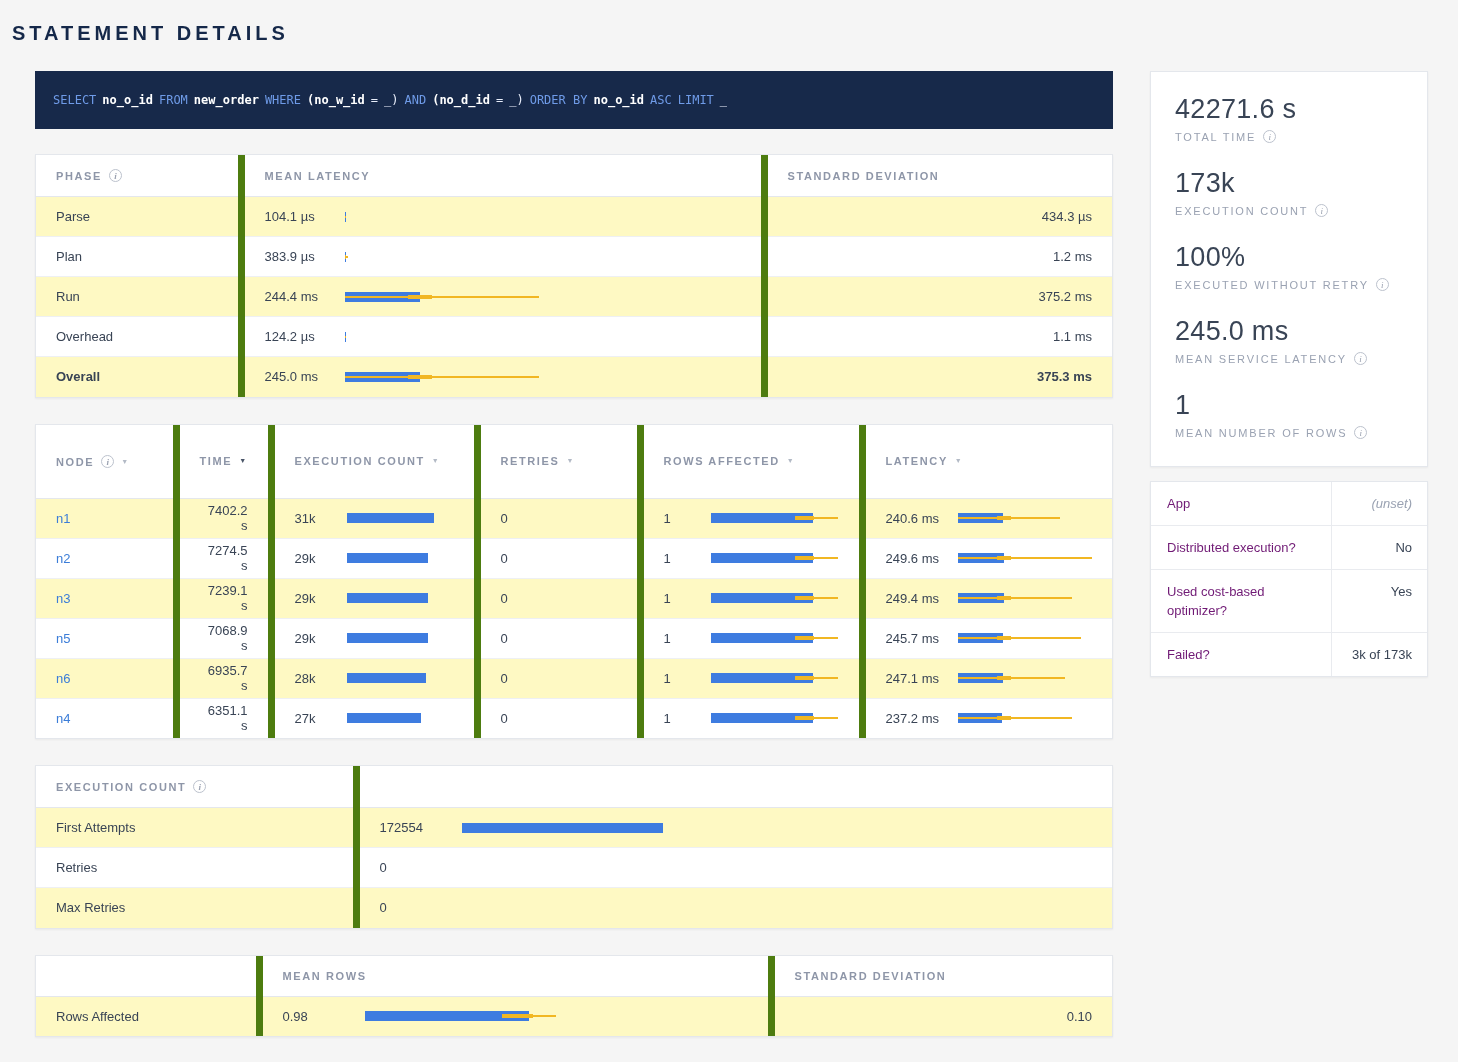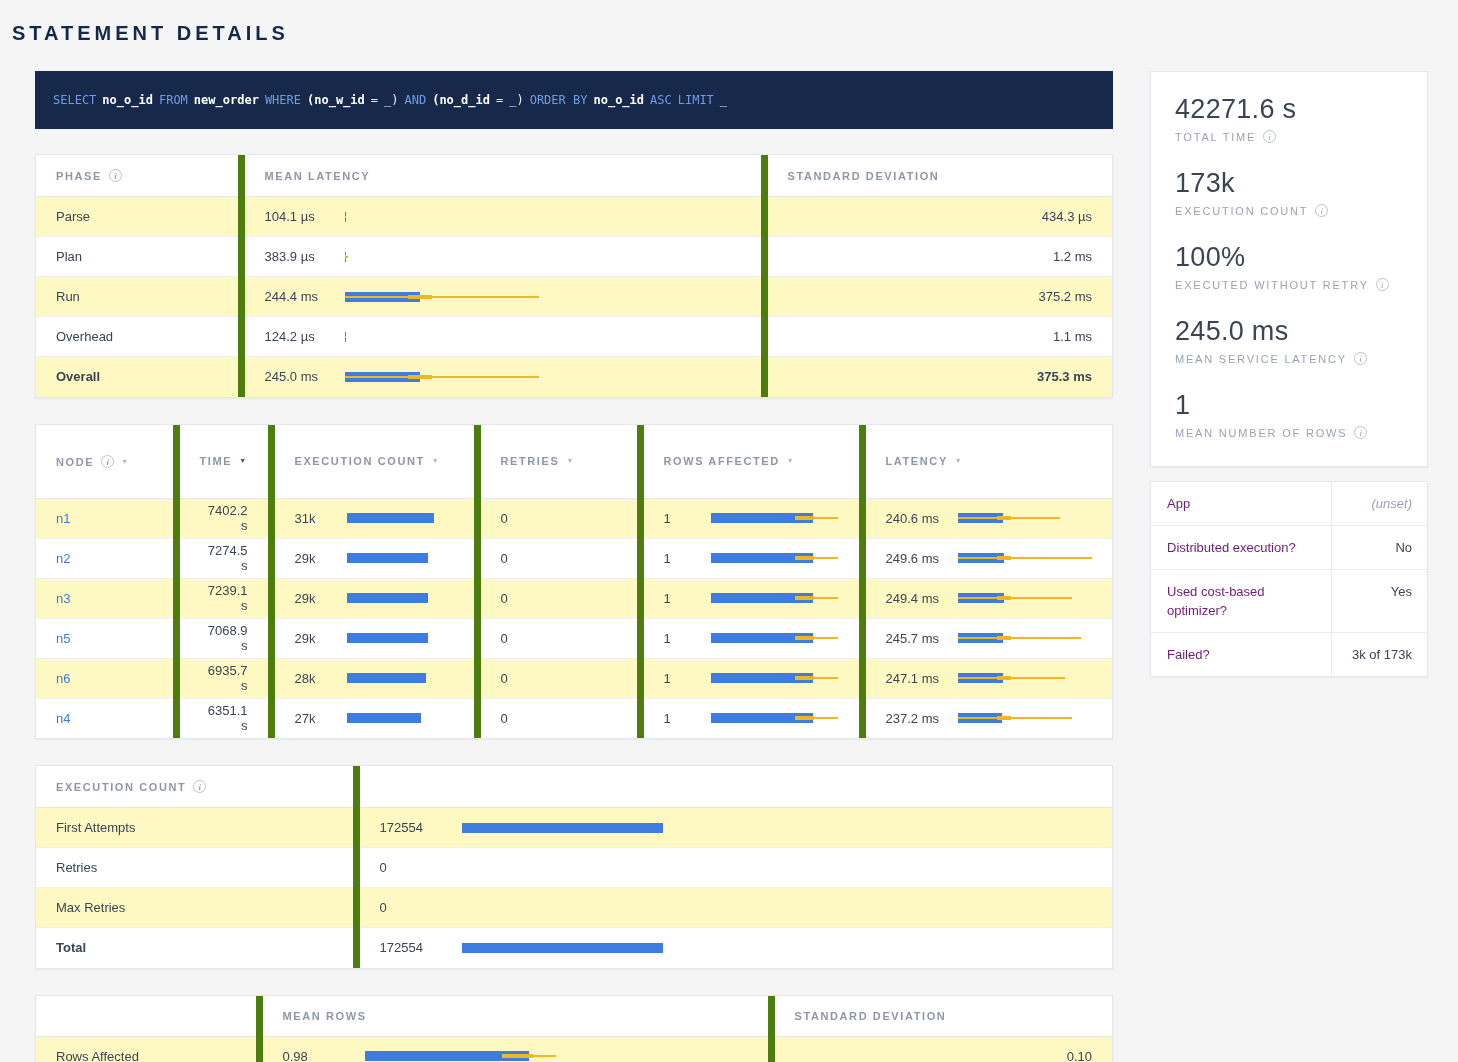--- a/index.html
+++ b/index.html
@@ -434,31 +434,20 @@
               <td>Max Retries</td>
               <td>
                   <div class="cellflex">
                     <span class="val w70">0</span>
                     <div class="viz">
                       <div class="bar" style="width: 0%;"></div>
                     </div>
                   </div>
                 </td>
             </tr>
-            <tr>
-              <td class="bold">Total</td>
-              <td>
-                  <div class="cellflex">
-                    <span class="val w70 bold">172554</span>
-                    <div class="viz">
-                      <div class="bar" style="width: 32%;"></div>
-                    </div>
-                  </div>
-                </td>
-            </tr>
           </tbody>
         </table>
       </div>
 
       <div class="card table-card" style="margin-bottom:0">
         <table>
           <colgroup>
               <col style="width:223px">
               <col style="width:512px">
               <col>

